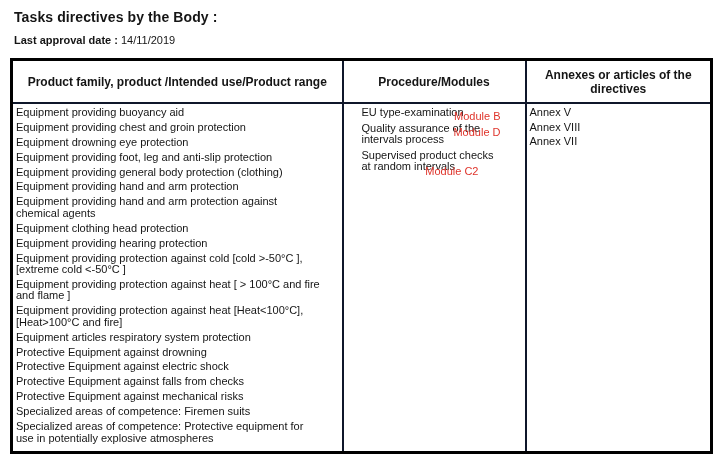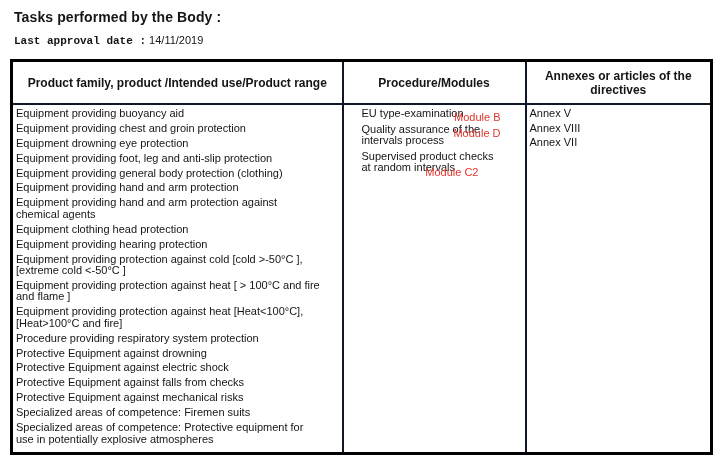--- a/index.html
+++ b/index.html
@@ -23,21 +23,21 @@
   .doc-title {
     font-size: 14px;
     font-weight: bold;
     margin: 2px 0 9px 4px;
     letter-spacing: 0.1px;
   }
   .approval {
     font-size: 11px;
     margin: 0 0 12px 4px;
   }
-  .approval .bold { font-weight: bold; font-family: Liberation Mono, monospace; }
+  .approval .bold { font-weight: bold; }
   table.tasks {
     border-collapse: collapse;
     table-layout: fixed;
     width: 700px;
     border: 3px solid #000;
   }
   table.tasks th, table.tasks td {
     border: 2px solid #0f172a;
   }
   table.tasks th {
@@ -87,21 +87,21 @@
   .annex-item {
     line-height: 11.5px;
     margin-bottom: 3px;
   }
 </style>
 </head>
 <body>
 
 <div class="page">
 
-  <div class="doc-title">Tasks performed by the Body :</div>
+  <div class="doc-title">Tasks directives by the Body :</div>
 
   <div class="approval">
     <span class="bold">Last approval date :</span>
     <span>14/11/2019</span>
   </div>
 
   <table class="tasks">
     <colgroup>
       <col style="width:331px">
       <col style="width:183px">
@@ -123,21 +123,21 @@
           <div class="item">Equipment drowning eye protection</div>
           <div class="item">Equipment providing foot, leg and anti-slip protection</div>
           <div class="item">Equipment providing general body protection (clothing)</div>
           <div class="item">Equipment providing hand and arm protection</div>
           <div class="item">Equipment providing hand and arm protection against chemical agents</div>
           <div class="item">Equipment clothing head protection</div>
           <div class="item">Equipment providing hearing protection</div>
           <div class="item">Equipment providing protection against cold [cold &gt;-50°C ], [extreme cold &lt;-50°C ]</div>
           <div class="item">Equipment providing protection against heat [ &gt; 100°C and fire and flame ]</div>
           <div class="item">Equipment providing protection against heat [Heat&lt;100°C], [Heat&gt;100°C and fire]</div>
-          <div class="item">Procedure providing respiratory system protection</div>
+          <div class="item">Equipment articles respiratory system protection</div>
           <div class="item">Protective Equipment against drowning</div>
           <div class="item">Protective Equipment against electric shock</div>
           <div class="item">Protective Equipment against falls from checks</div>
           <div class="item">Protective Equipment against mechanical risks</div>
           <div class="item">Specialized areas of competence: Firemen suits</div>
           <div class="item">Specialized areas of competence: Protective equipment for use in potentially explosive atmospheres</div>
         </td>
 
         <td>
           <div class="proc">

